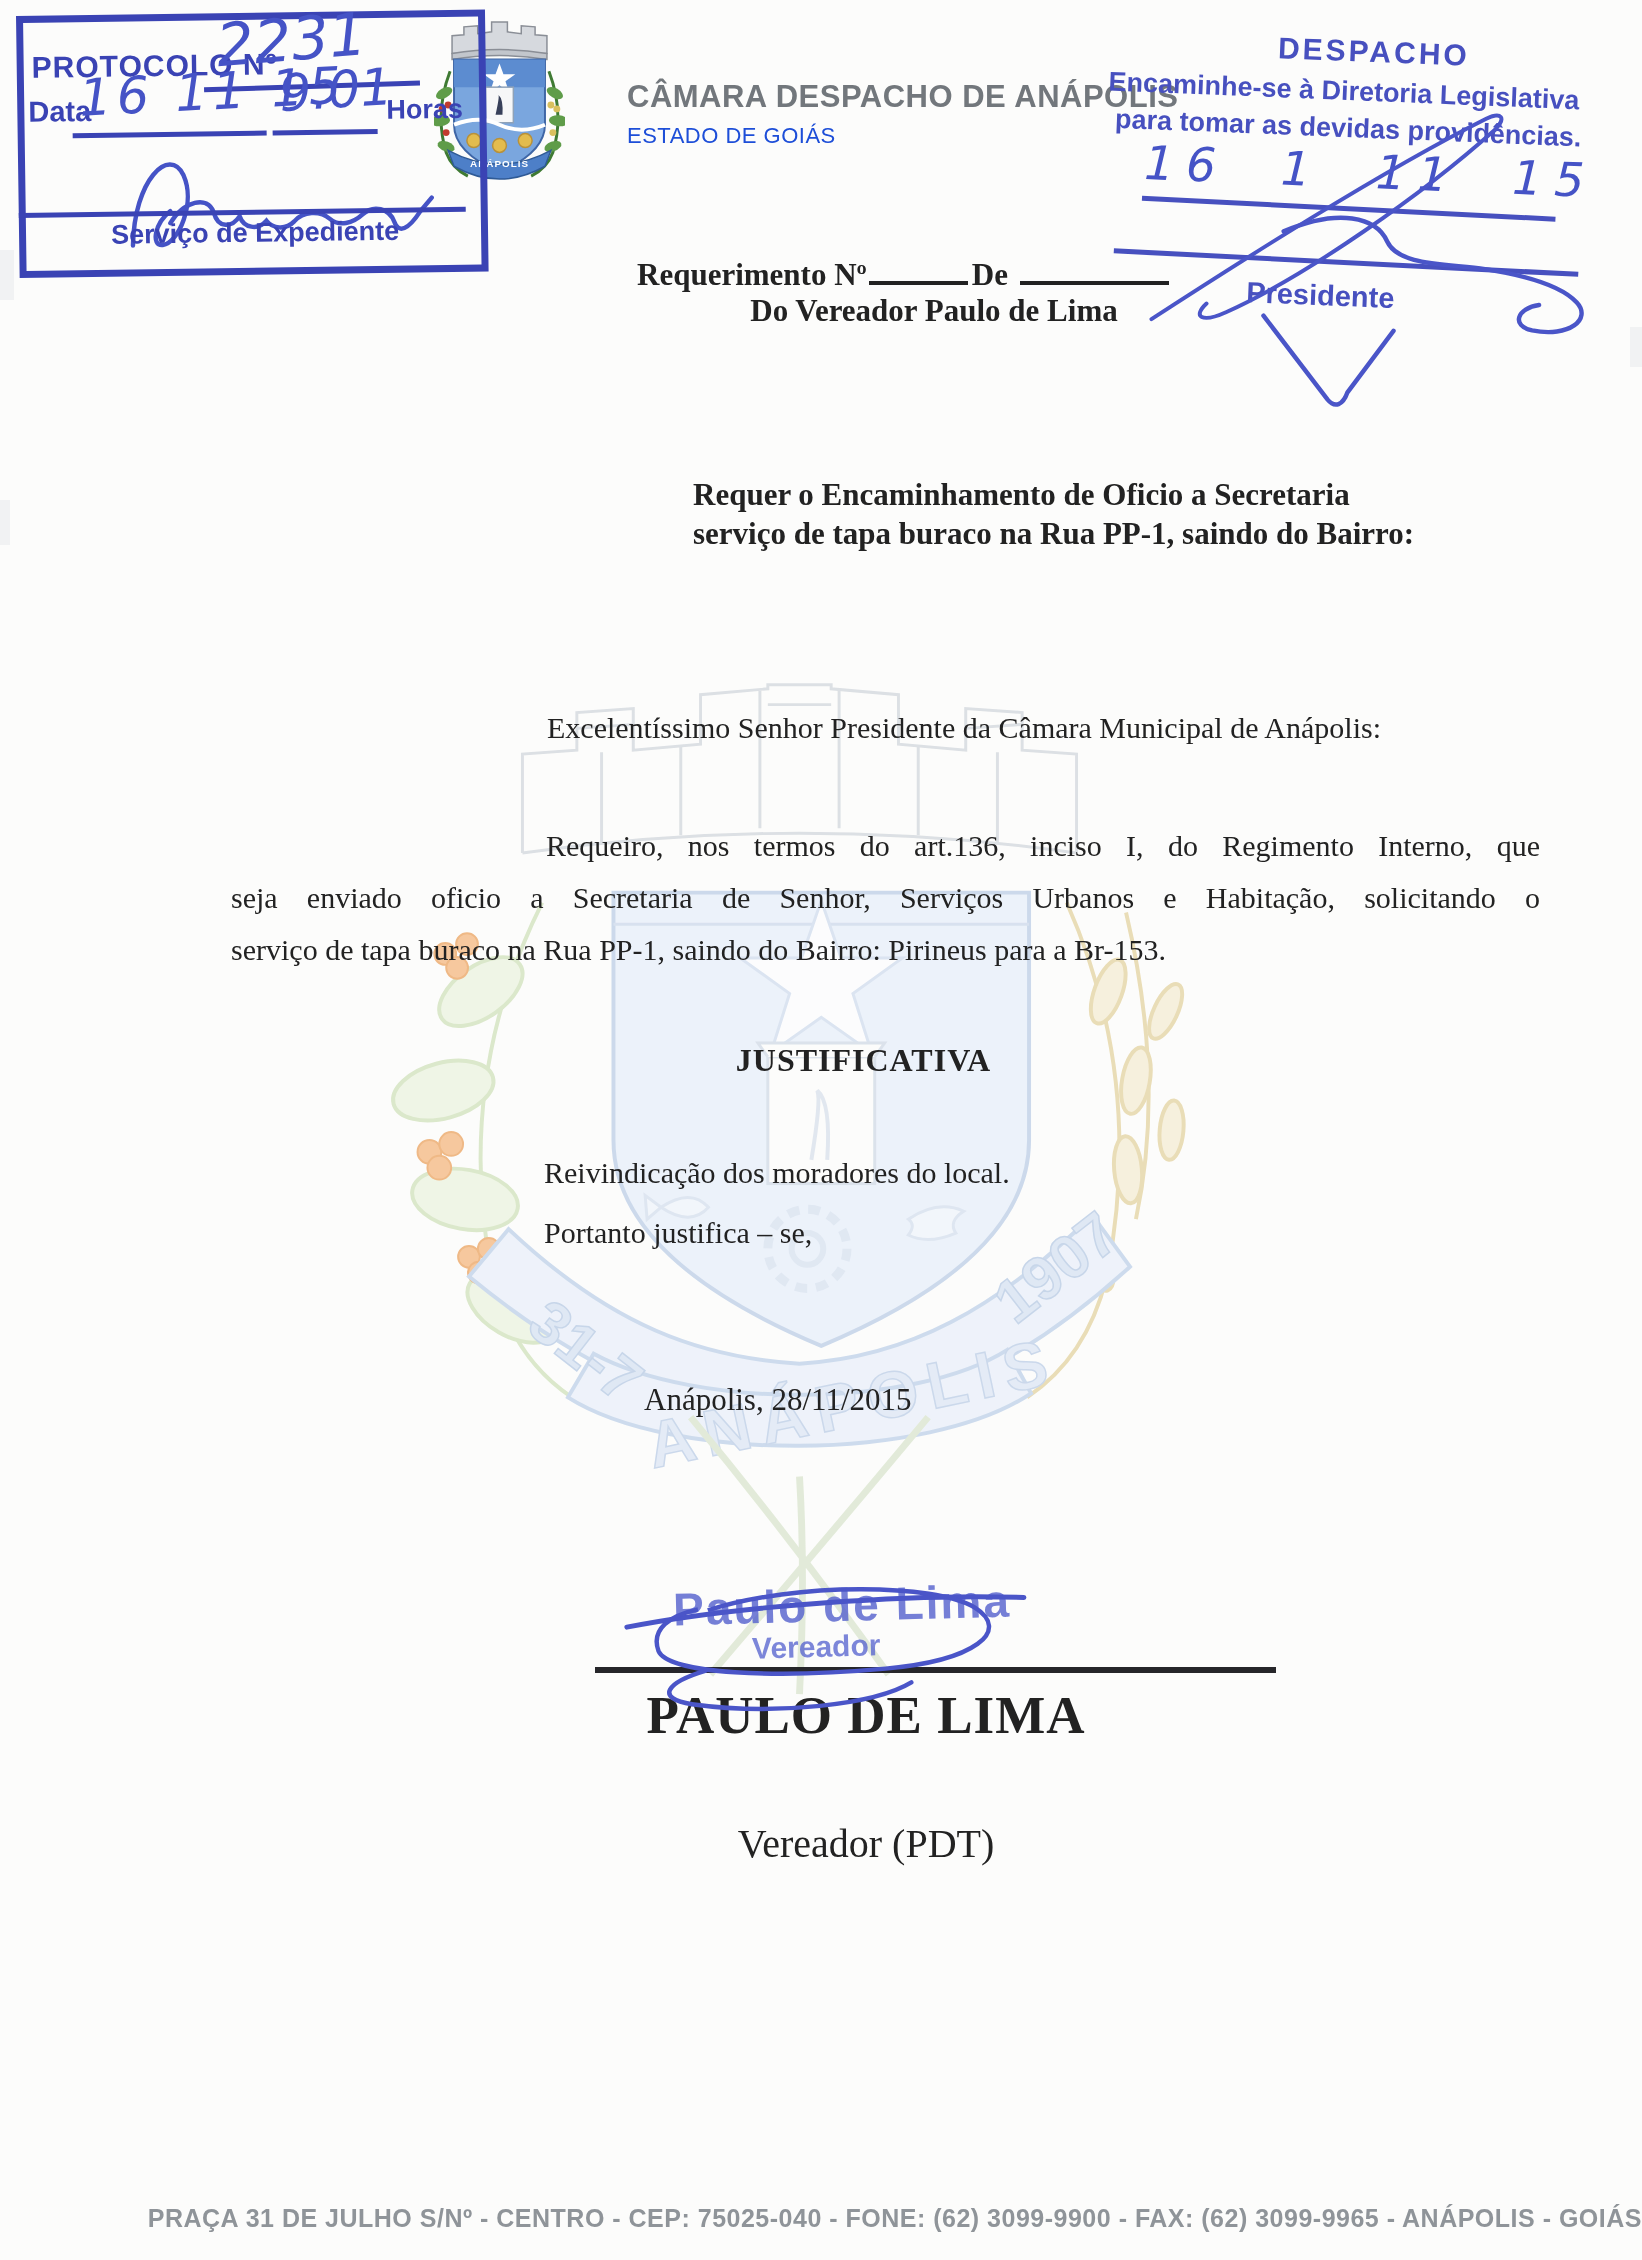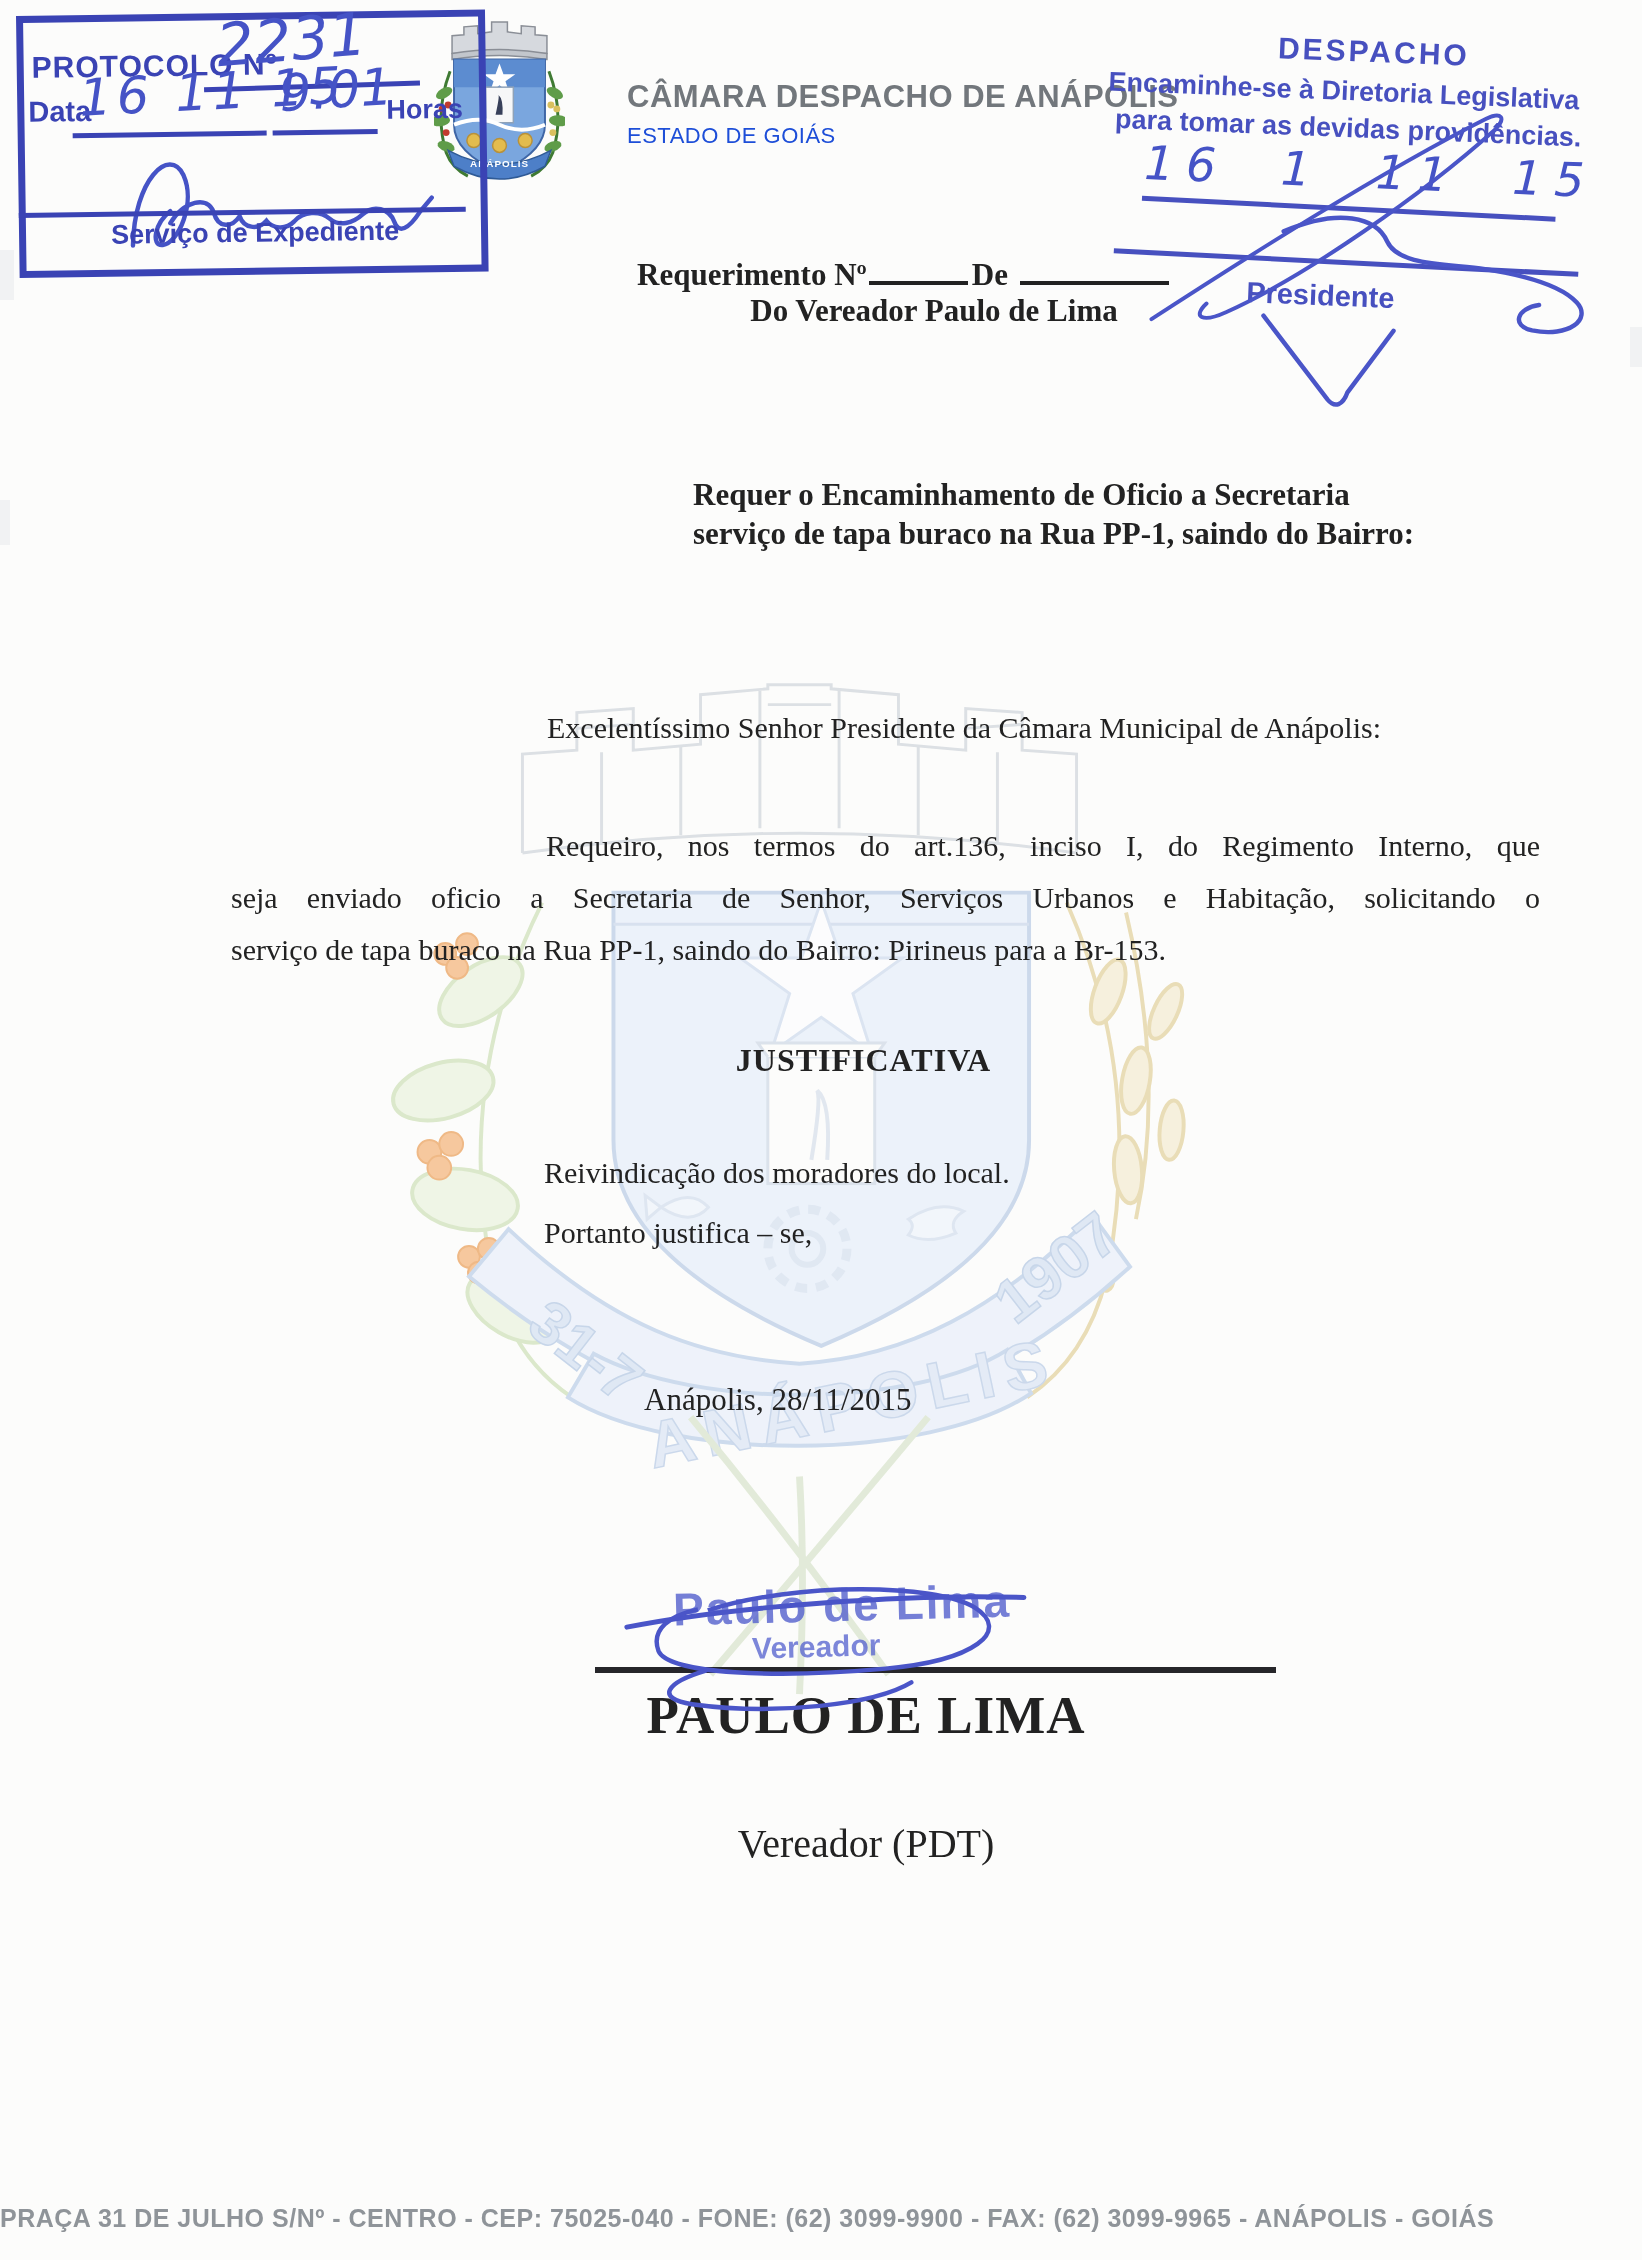--- a/index.html
+++ b/index.html
@@ -77,21 +77,21 @@
                   transform:rotate(-1.5deg);letter-spacing:2px;z-index:3;font-family:"Liberation Sans",sans-serif;}
   .sig-stamp-role{left:752px;top:1630px;font-size:30px;font-weight:bold;color:rgba(82,95,205,.75);
                   transform:rotate(-1.5deg);z-index:3;font-family:"Liberation Sans",sans-serif;}
   .sig-oval{left:559px;top:1556px;width:515px;height:163px;z-index:4;}
   .sig-line{left:595px;top:1667px;width:681px;height:6px;background:#26262a;z-index:2;}
   .sig-name{left:480px;top:1685px;width:772px;text-align:center;font-size:53px;font-weight:bold;
             letter-spacing:1px;z-index:2;}
   .sig-role{left:480px;top:1820px;width:772px;text-align:center;font-size:40px;z-index:2;}
 
   
-  .footer{left:0;top:2204px;width:1642px;text-align:left;font-size:25px;font-weight:bold;
+  .footer{left:0;top:2204px;width:1642px;text-align:right;font-size:25px;font-weight:bold;
           color:#8f9499;letter-spacing:0.5px;z-index:2;}
 </style>
 </head>
 <body>
 
 <div class="page">
 
   <div class="abs scan-strip" style="left:0;top:250px;width:14px;height:50px;"></div>
   <div class="abs scan-strip" style="left:0;top:500px;width:10px;height:45px;"></div>
   <div class="abs scan-strip" style="left:1630px;top:327px;width:13px;height:40px;"></div>

